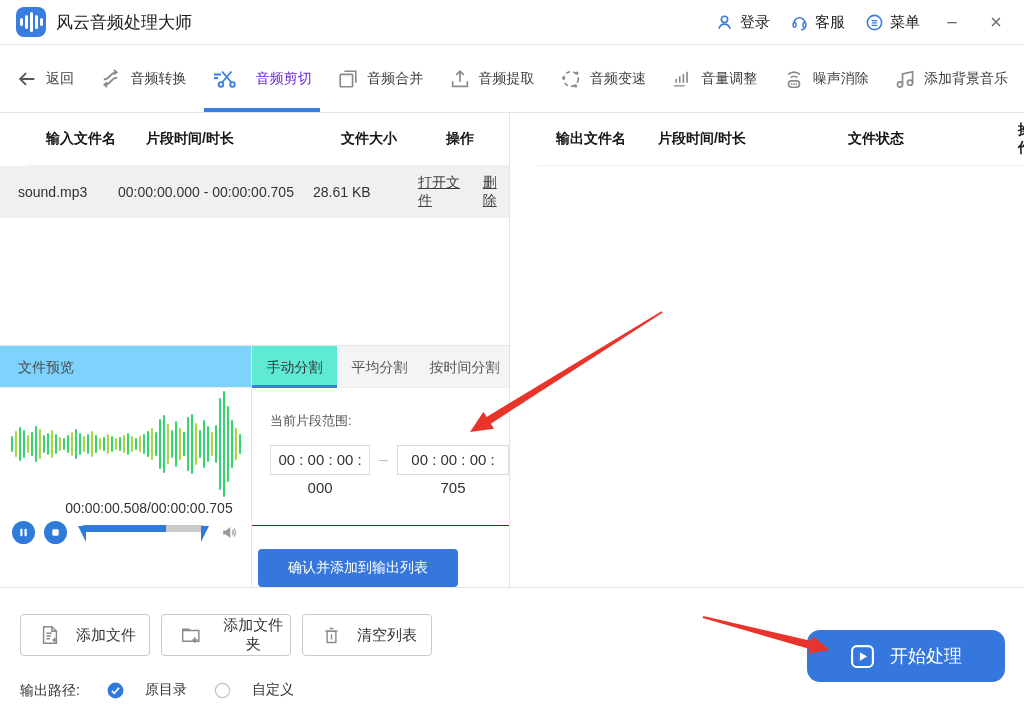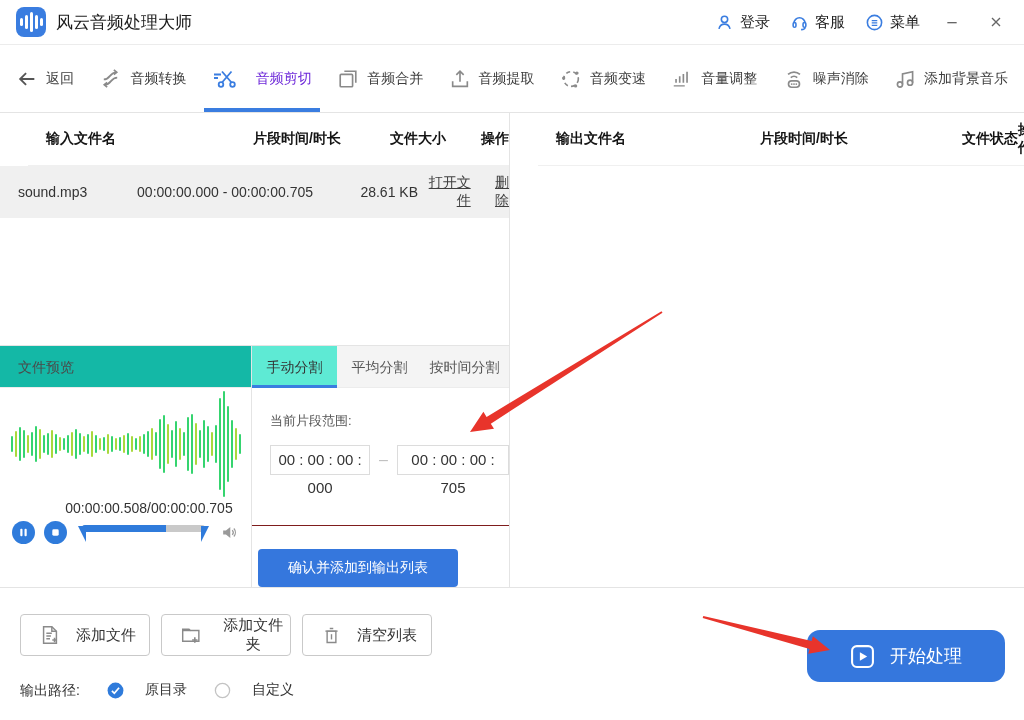--- a/index.html
+++ b/index.html
@@ -26,30 +26,30 @@
   .tool-item.active::after { content:''; position:absolute; left:-8px; right:-8px; bottom:0; height:4px; background:#3a7de0; }
 
   
   .main { display:flex; height:475px; border-bottom:1px solid #e4e4e4; }
   .left-panel { width:510px; border-right:1px solid #e4e4e4; display:flex; flex-direction:column; }
   .right-panel { flex:1; display:flex; flex-direction:column; }
 
   .grid-l { display:grid; grid-template-columns:118px 195px 105px 1fr; align-items:center; }
   .grid-r { display:grid; grid-template-columns:120px 190px 170px 1fr; align-items:center; }
   .thead { height:53px; font-weight:bold; font-size:14px; color:#141414; border-bottom:1px solid #f0f0f0;margin-left:28px; }
-  .thead > div, .trow > div { text-align:right; }
+  .thead > div, .trow > div { text-align:left; }
   .thead > div:first-child, .trow > div:first-child { text-align:left; padding-left:18px; }
   .trow { height:52px; background:#f0f0f0; font-size:14px; color:#333; }
   .row-actions { display:flex; justify-content:center; gap:12px; }
   .row-actions span { text-decoration:underline; color:#3f3f3f; cursor:pointer; }
 
   
   .left-bottom { margin-top:auto; height:242px; border-top:1px solid #e4e4e4; display:flex; }
   .preview { width:255px; border-right:1px solid #e4e4e4; display:flex; flex-direction:column; }
-  .preview-header { height:42px; line-height:42px; background:#14b8a6; border-bottom:1px solid #ececec; padding-left:18px; font-size:14px; color:#4a4a4a; }
+  .preview-header { height:42px; line-height:42px; background:#7dd3fc; border-bottom:1px solid #ececec; padding-left:18px; font-size:14px; color:#4a4a4a; }
   .wave-area { height:112px; display:flex; align-items:center; justify-content:center; }
   .wave { display:flex; align-items:center; gap:2px; height:110px; }
   .wbar { width:2px; border-radius:1px; }
   .player { padding:0 12px; }
   .player-time { font-size:14px; color:#333; margin-left:52px; width:170px; text-align:center; }
   .player-controls { display:flex; align-items:center; gap:9px; margin-top:5px; }
   .ctrl-btn { width:23px; height:23px; border-radius:50%; background:#2f7bdb; display:flex; align-items:center; justify-content:center; flex:none; cursor:pointer; }
   .progress { flex:1; position:relative; height:22px; margin:0 2px; cursor:pointer; }
   .progress-track { position:absolute; top:3px; left:4px; right:4px; height:7px; background:#c9c9c9; border-radius:3px; }
   .progress-fill { height:100%; background:#2f7bdb; border-radius:3px 0 0 3px; }

